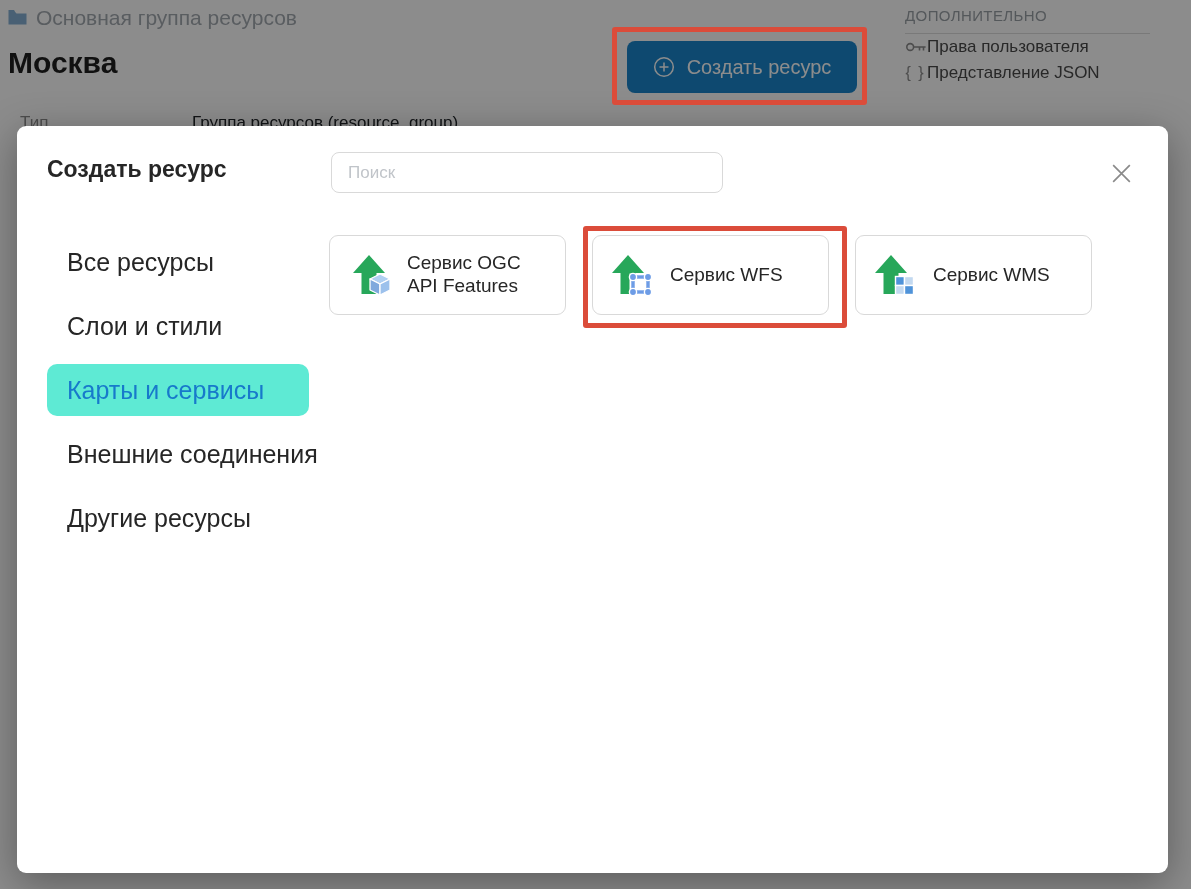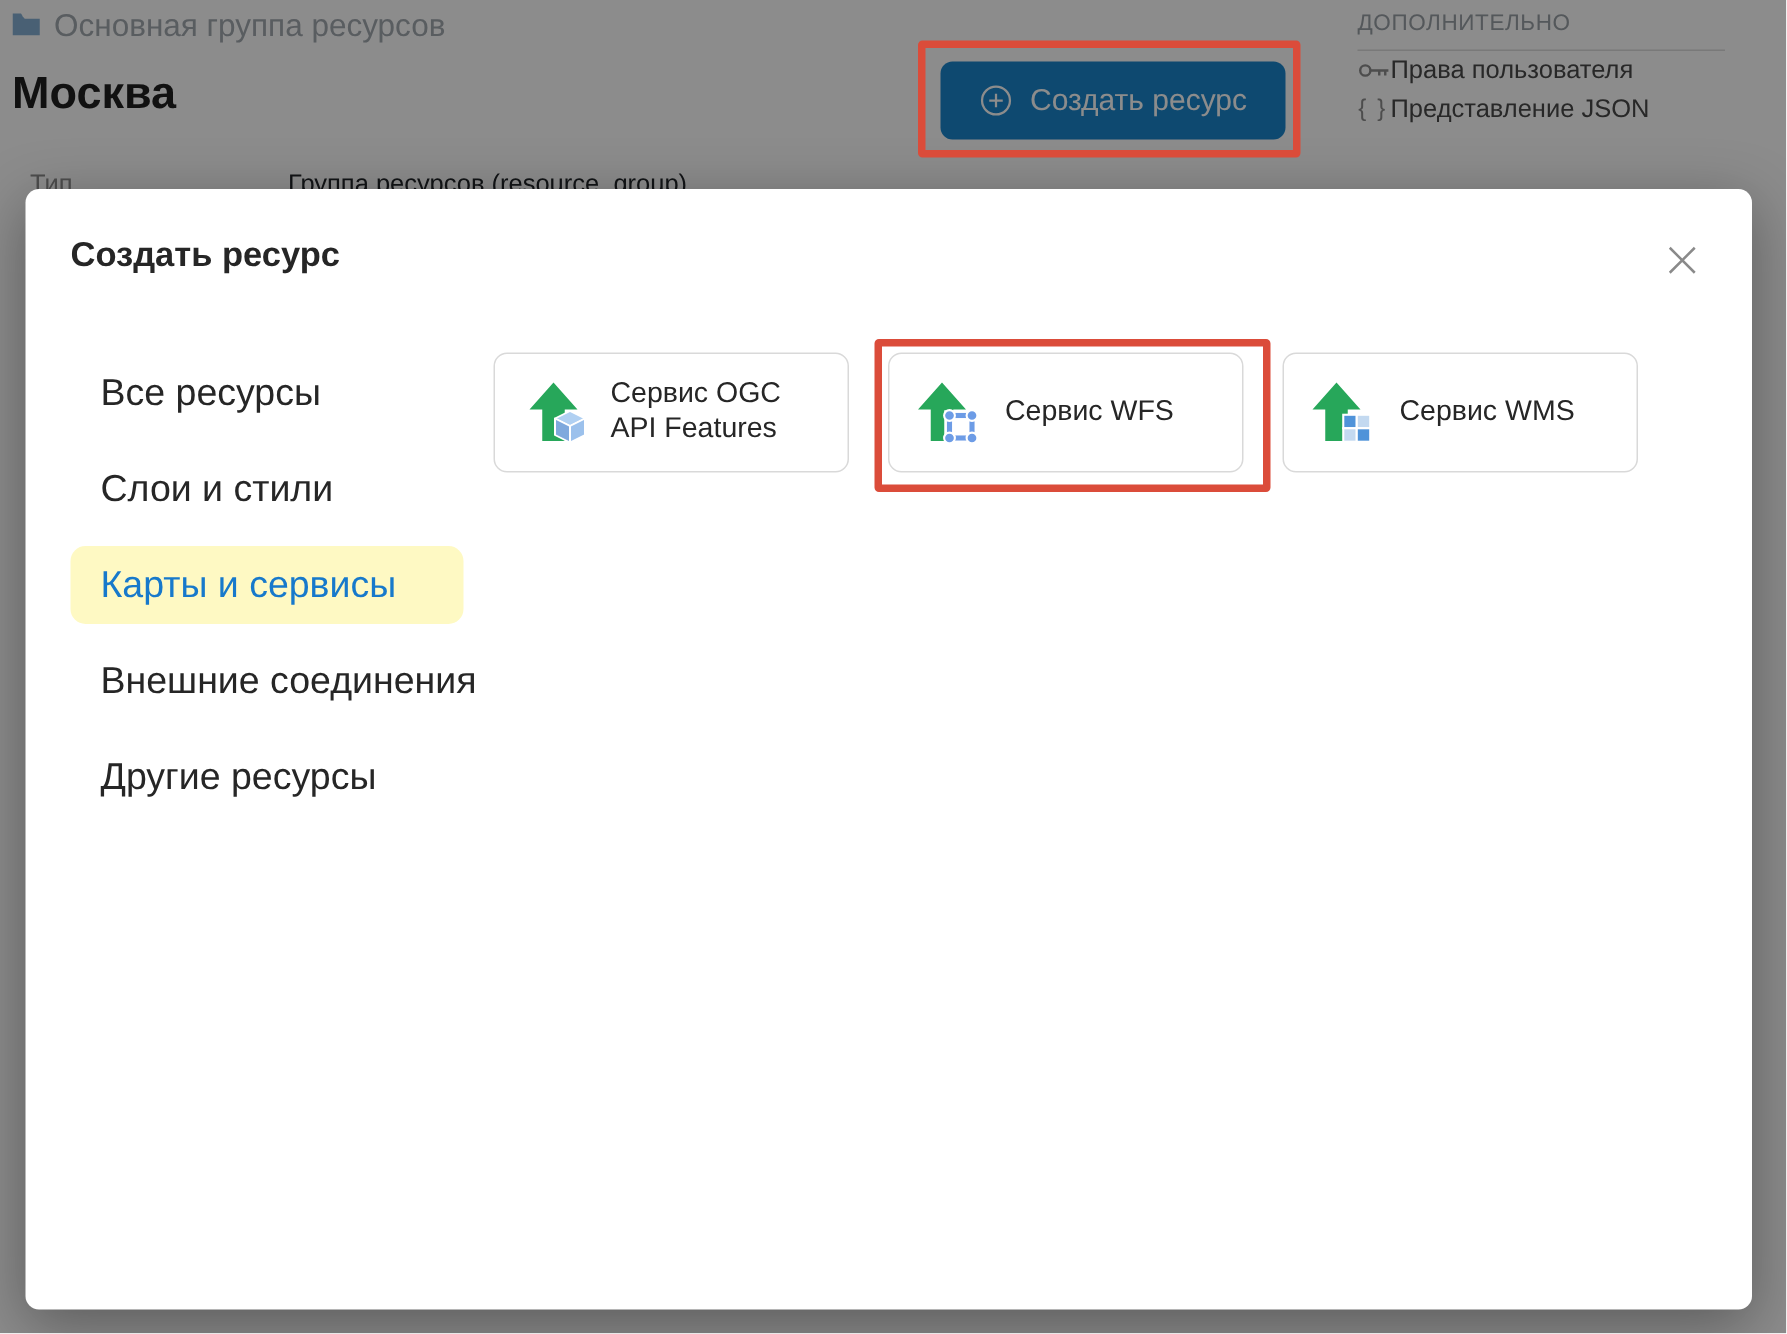--- a/index.html
+++ b/index.html
@@ -35,21 +35,21 @@
   .modal-search { position:absolute; left:314px; top:26px; width:392px; height:41px;
                   border:1px solid #d9d9d9; border-radius:8px; padding:0 16px; font-size:17px;
                   font-family:inherit; color:#262626; outline:none; }
   .modal-search::placeholder { color:#c0c4c9; }
   .modal-close { position:absolute; right:32px; top:32px; width:30px; height:30px; background:none;
                  border:none; cursor:pointer; display:flex; align-items:center; justify-content:center; }
 
   .cat-list { position:absolute; left:30px; top:110px; width:262px; }
   .cat-item { height:52px; line-height:52px; padding-left:20px; margin-bottom:12px; font-size:25px;
               color:#262626; border-radius:10px; cursor:pointer; white-space:nowrap; }
-  .cat-item.selected { background:#fef9c3; color:#1779cb; }
+  .cat-item.selected { background:#5eead4; color:#1779cb; }
 
   .card-grid { position:absolute; left:312px; top:109px; width:790px; display:grid;
                grid-template-columns:237px 237px 237px; column-gap:26px; row-gap:18px;
                grid-auto-rows:80px; }
   .card { border:1px solid #d9d9d9; border-radius:9px; background:#fff; display:flex;
           align-items:center; padding-left:18px; gap:15px; cursor:pointer; }
   .card-label { font-size:19px; color:#262626; line-height:1.2; padding-right:6px; }
 
   
   .annot { position:absolute; border:5px solid #db4c3a; border-radius:3px; pointer-events:none; }
@@ -110,20 +110,21 @@
       </div>
     </div>
   </div>
 
   <div class="overlay"></div>
 
   <div class="modal">
 
     <div class="modal-title">Создать ресурс</div>
 
+    <input class="modal-search" type="text" placeholder="Поиск" style="">
 
     <button class="modal-close">
       <span style="display:flex;">
         <svg width="25" height="25" viewBox="0 0 24 24" stroke="#8a8a8a" stroke-width="1.6">
           <path d="M4,4 L20,20 M20,4 L4,20"></path>
         </svg>
       </span>
     </button>
 
     <div class="cat-list">

